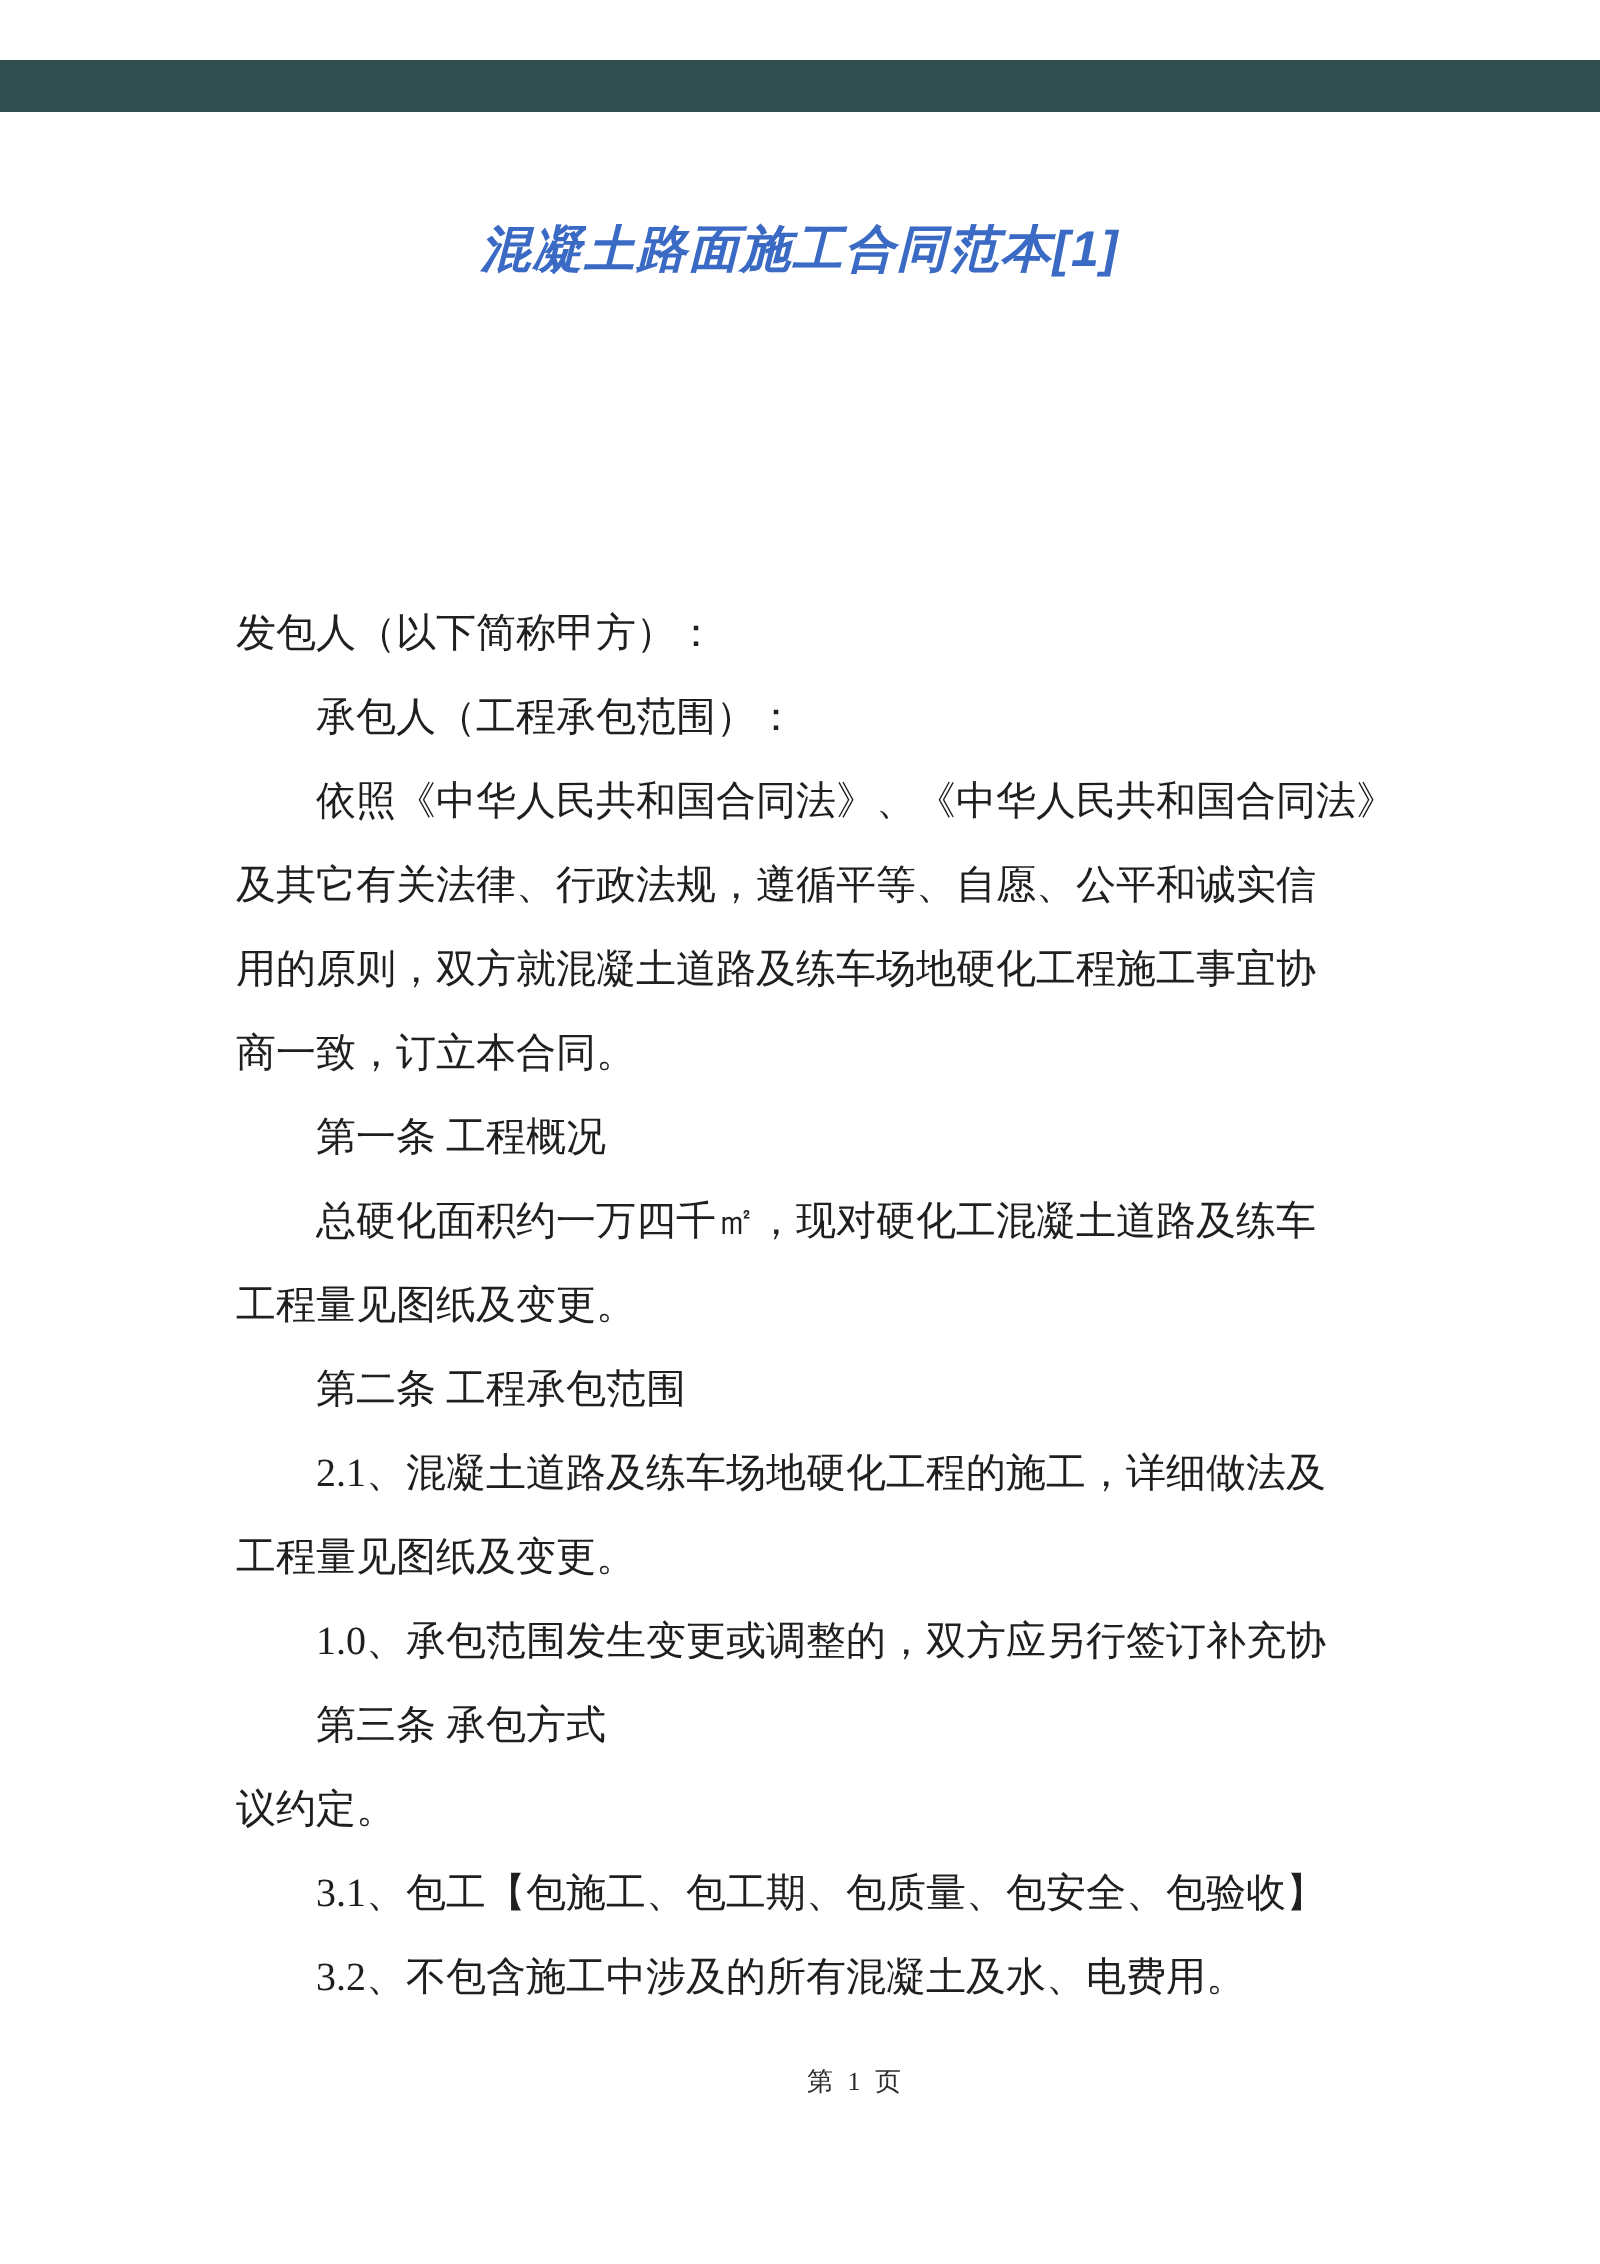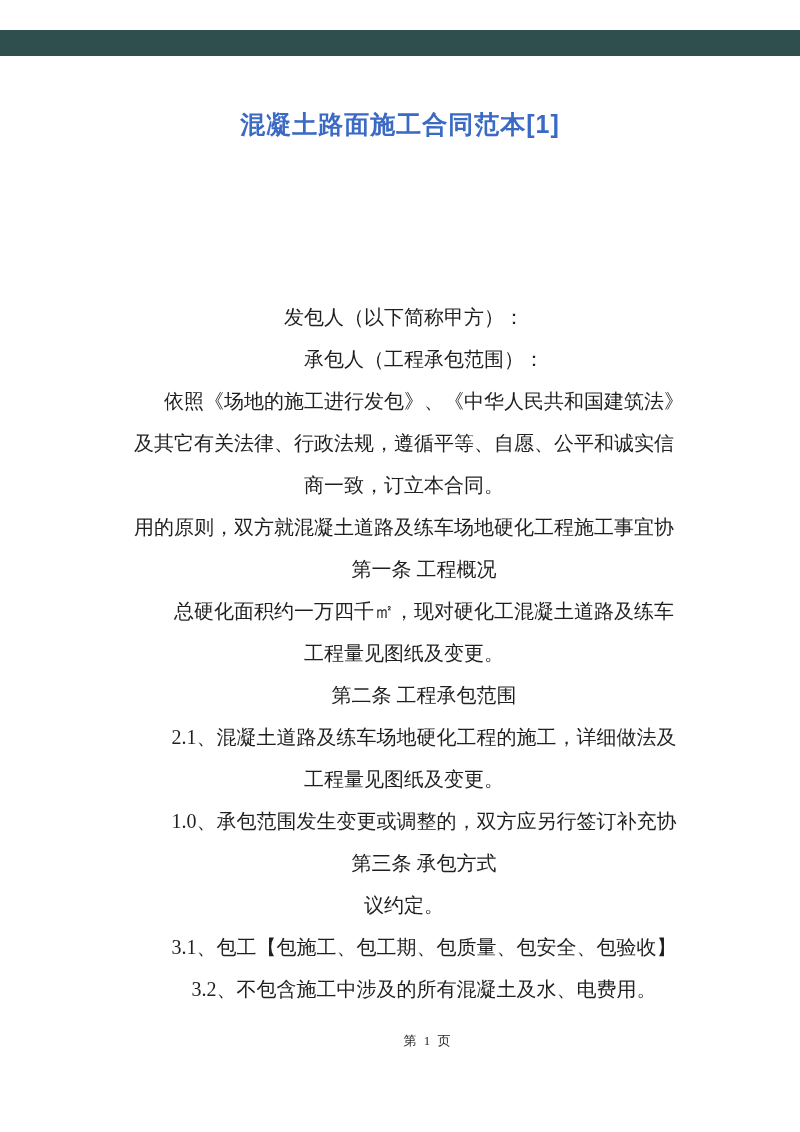--- a/index.html
+++ b/index.html
@@ -28,34 +28,34 @@
     left: 0;
     top: 108px;
     width: 100%;
     margin: 0;
     text-align: center;
     font-family: "Liberation Sans", sans-serif;
     font-weight: bold;
     font-size: 25px;
     letter-spacing: 1px;
     color: var(--title-color, #3B6AC4);
+    font-style: italic;
   }
   .doc-body {
     position: absolute;
     left: 118px;
     top: 296px;
     width: 572px;
   }
   .line {
     height: 42px;
     line-height: 42px;
     font-size: 20px;
     color: #1f1f1f;
     white-space: nowrap;
-    text-align: center;
   }
   .line.indent {
     padding-left: 40px;
   }
   .footer {
     position: absolute;
     left: 0;
     top: 1032px;
     width: 100%;
     text-align: center;
@@ -70,24 +70,24 @@
 
 <div class="page">
 
   <div class="topbar"></div>
 
   <h1 class="doc-title">混凝土路面施工合同范本[1]</h1>
 
   <div class="doc-body">
     <div class="line">发包人（以下简称甲方）：</div>
     <div class="line indent">承包人（工程承包范围）：</div>
-    <div class="line indent">依照《场地的施工进行发包》、《中华人民共和国建筑法》</div>
+    <div class="line indent">依照《中华人民共和国合同法》、《中华人民共和国合同法》</div>
     <div class="line">及其它有关法律、行政法规，遵循平等、自愿、公平和诚实信</div>
+    <div class="line">用的原则，双方就混凝土道路及练车场地硬化工程施工事宜协</div>
     <div class="line">商一致，订立本合同。</div>
-    <div class="line">用的原则，双方就混凝土道路及练车场地硬化工程施工事宜协</div>
     <div class="line indent">第一条 工程概况</div>
     <div class="line indent">总硬化面积约一万四千㎡，现对硬化工混凝土道路及练车</div>
     <div class="line">工程量见图纸及变更。</div>
     <div class="line indent">第二条 工程承包范围</div>
     <div class="line indent">2.1、混凝土道路及练车场地硬化工程的施工，详细做法及</div>
     <div class="line">工程量见图纸及变更。</div>
     <div class="line indent">1.0、承包范围发生变更或调整的，双方应另行签订补充协</div>
     <div class="line indent">第三条 承包方式</div>
     <div class="line">议约定。</div>
     <div class="line indent">3.1、包工【包施工、包工期、包质量、包安全、包验收】</div>

